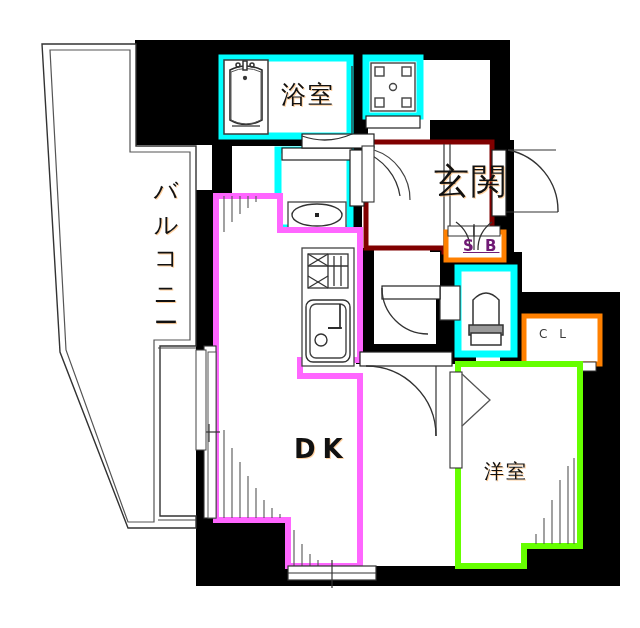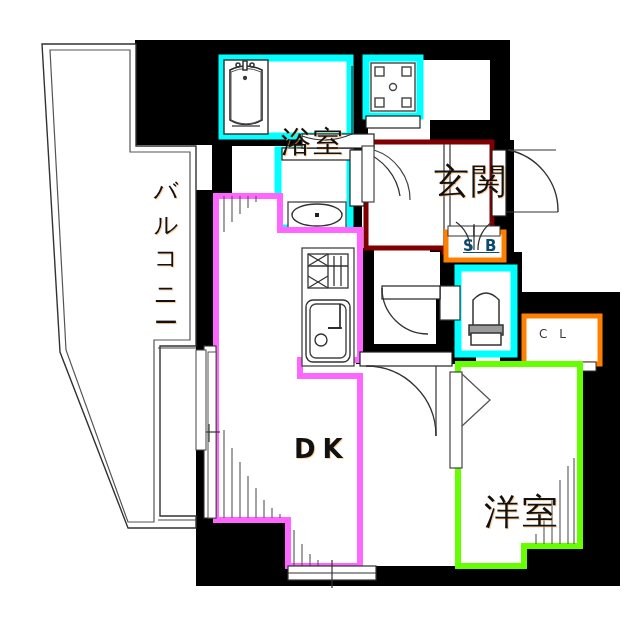--- a/index.html
+++ b/index.html
@@ -12,30 +12,30 @@
     position:absolute;left:0;top:0;width:640px;height:628px;
   }
   .lbl{
     position:absolute;
     color:#111111;
     font-family:"DejaVu Sans","Liberation Sans",sans-serif;
     white-space:pre;
     pointer-events:none;
     text-shadow:1px 1px 0 rgba(255,170,80,.55);
   }
-  #lbl-bathroom{left:281px;top:78px;font-size:30px;letter-spacing:2px;margin-top:44px;}
+  #lbl-bathroom{left:281px;top:78px;font-size:25px;letter-spacing:2px;}
   #lbl-entrance{left:434px;top:158px;font-size:35px;letter-spacing:2px;}
   #lbl-dk{left:294px;top:434px;font-size:26px;font-weight:bold;letter-spacing:7px;}
-  #lbl-washitsu{left:484px;top:458px;font-size:36px;letter-spacing:2px;margin-top:30px;}
+  #lbl-washitsu{left:484px;top:458px;font-size:20px;letter-spacing:2px;}
   #lbl-balcony{
     left:150px;top:164px;font-size:24px;
     writing-mode:vertical-rl;text-orientation:upright;
     letter-spacing:9px;
   }
-  #lbl-sb{left:463px;top:237px;font-size:15px;letter-spacing:3px;color:#0c4a6e;text-shadow:none;font-weight:bold;text-decoration:underline;}
+  #lbl-sb{left:463px;top:237px;font-size:15px;letter-spacing:3px;color:#701a75;text-shadow:none;font-weight:bold;text-decoration:underline;}
   #lbl-cl{left:539px;top:327px;font-size:12px;letter-spacing:4px;color:#3a3a3a;text-shadow:none;}
 </style>
 </head>
 <body>
 
 <svg id="plan" viewBox="0 0 640 628" xmlns="http://www.w3.org/2000/svg">
 
   <rect x="0" y="0" width="640" height="628" fill="#ffffff"></rect>
 
   <g fill="#000000">

